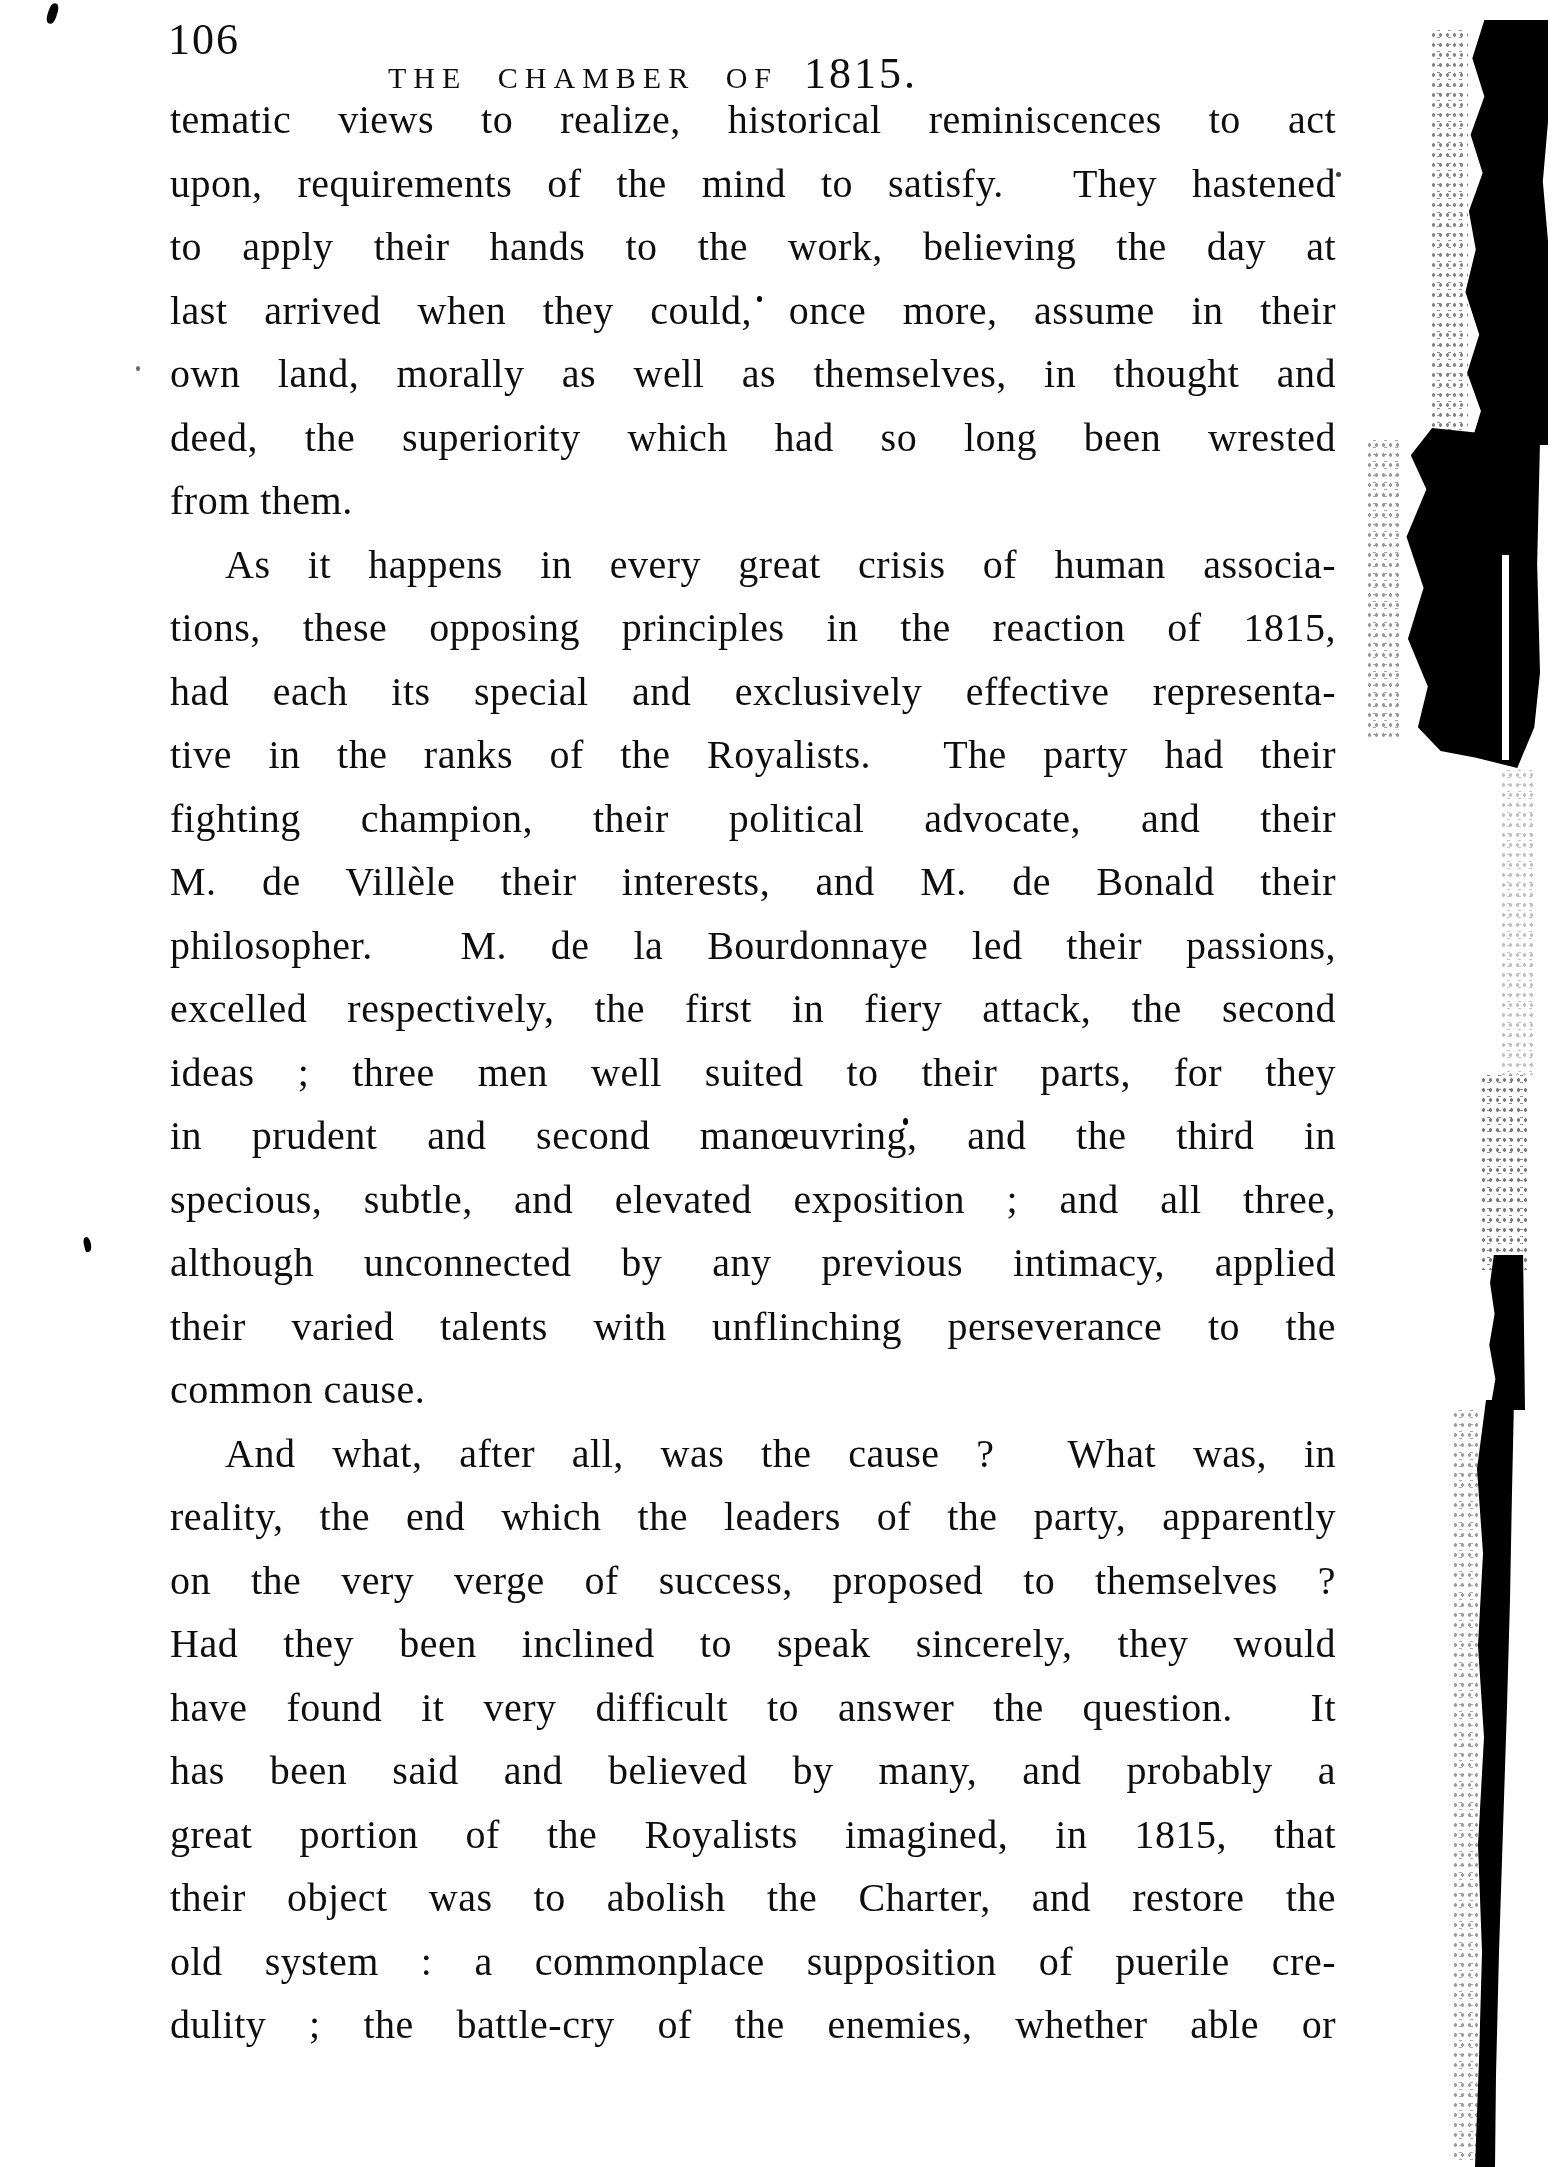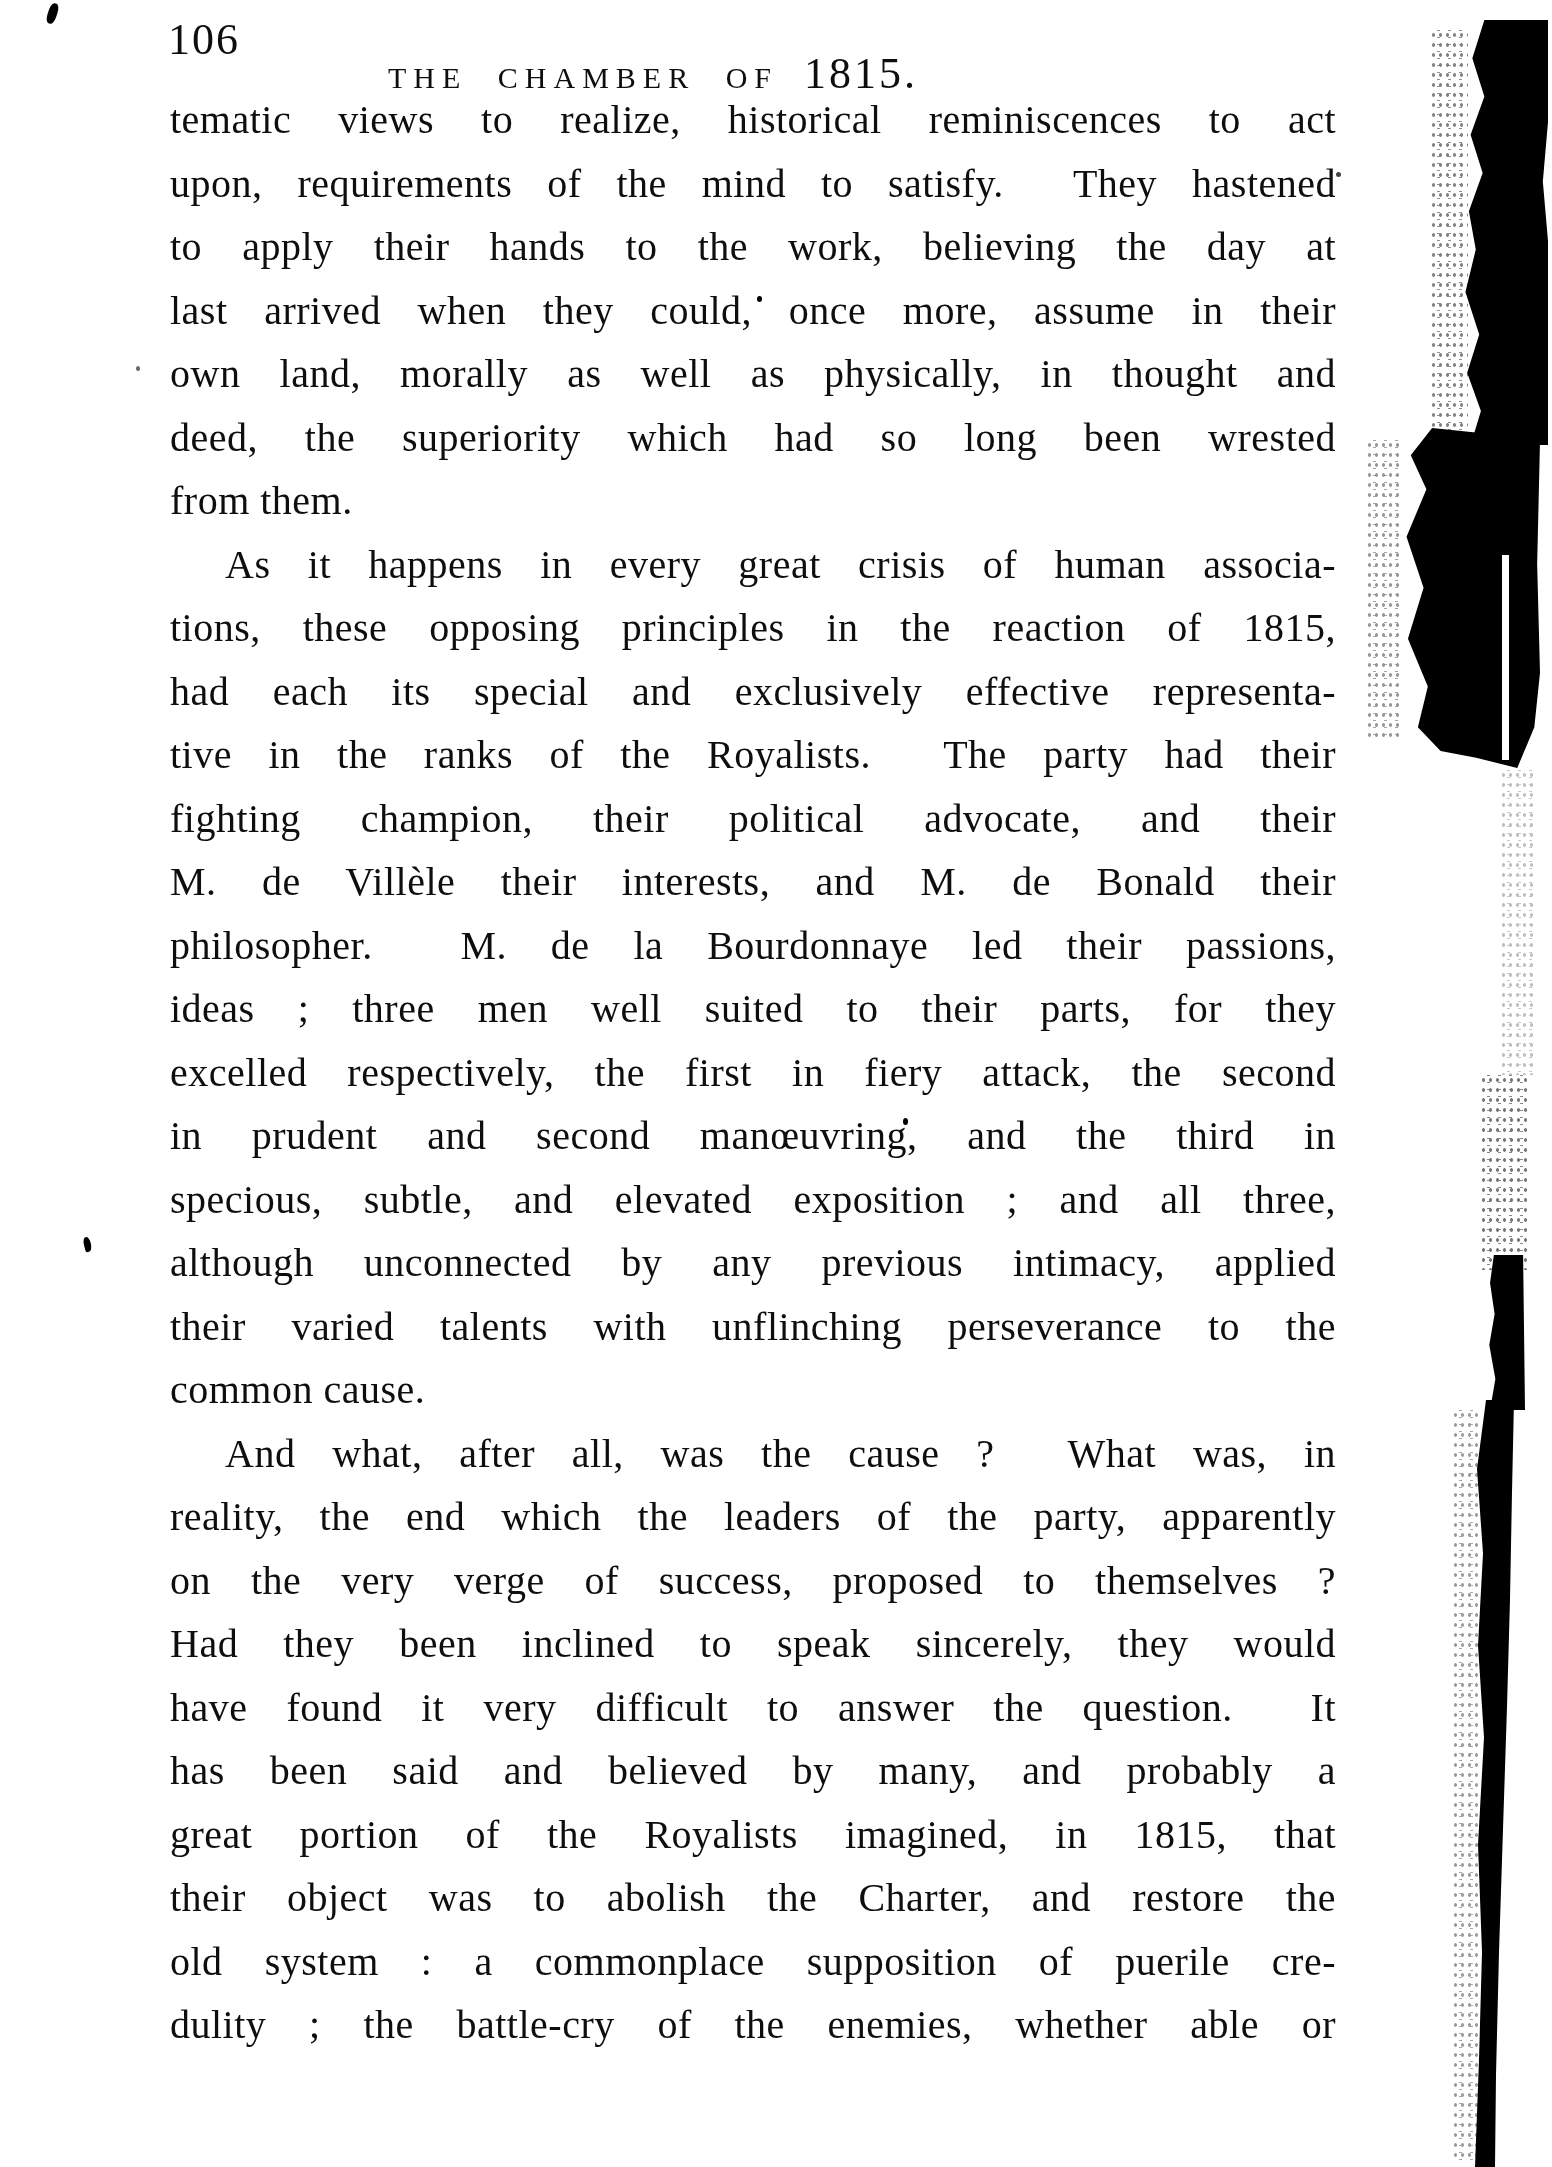--- a/index.html
+++ b/index.html
@@ -93,32 +93,32 @@
   <div class="runhead">
     <span class="title">THE CHAMBER OF</span>
     <span class="year">1815.</span>
   </div>
 
   <div class="textcol">
     <div class="line">tematic views to realize, historical reminiscences to act</div>
     <div class="line">upon, requirements of the mind to satisfy.&nbsp; They hastened</div>
     <div class="line">to apply their hands to the work, believing the day at</div>
     <div class="line">last arrived when they could, once more, assume in their</div>
-    <div class="line">own land, morally as well as physically, in thought and</div>
+    <div class="line">own land, morally as well as themselves, in thought and</div>
     <div class="line">deed, the superiority which had so long been wrested</div>
     <div class="line endline">from them.</div>
     <div class="line indent">As it happens in every great crisis of human associa-</div>
     <div class="line">tions, these opposing principles in the reaction of 1815,</div>
     <div class="line">had each its special and exclusively effective representa-</div>
     <div class="line">tive in the ranks of the Royalists.&nbsp; The party had their</div>
     <div class="line">fighting champion, their political advocate, and their</div>
     <div class="line">M. de Villèle their interests, and M. de Bonald their</div>
     <div class="line">philosopher.&nbsp; M. de la Bourdonnaye led their passions,</div>
+    <div class="line">excelled respectively, the first in fiery attack, the second</div>
     <div class="line">ideas ; three men well suited to their parts, for they</div>
-    <div class="line">excelled respectively, the first in fiery attack, the second</div>
     <div class="line">in prudent and second manœuvring, and the third in</div>
     <div class="line">specious, subtle, and elevated exposition ; and all three,</div>
     <div class="line">although unconnected by any previous intimacy, applied</div>
     <div class="line">their varied talents with unflinching perseverance to the</div>
     <div class="line endline">common cause.</div>
     <div class="line indent">And what, after all, was the cause ?&nbsp; What was, in</div>
     <div class="line">reality, the end which the leaders of the party, apparently</div>
     <div class="line">on the very verge of success, proposed to themselves ?</div>
     <div class="line">Had they been inclined to speak sincerely, they would</div>
     <div class="line">have found it very difficult to answer the question.&nbsp; It</div>

